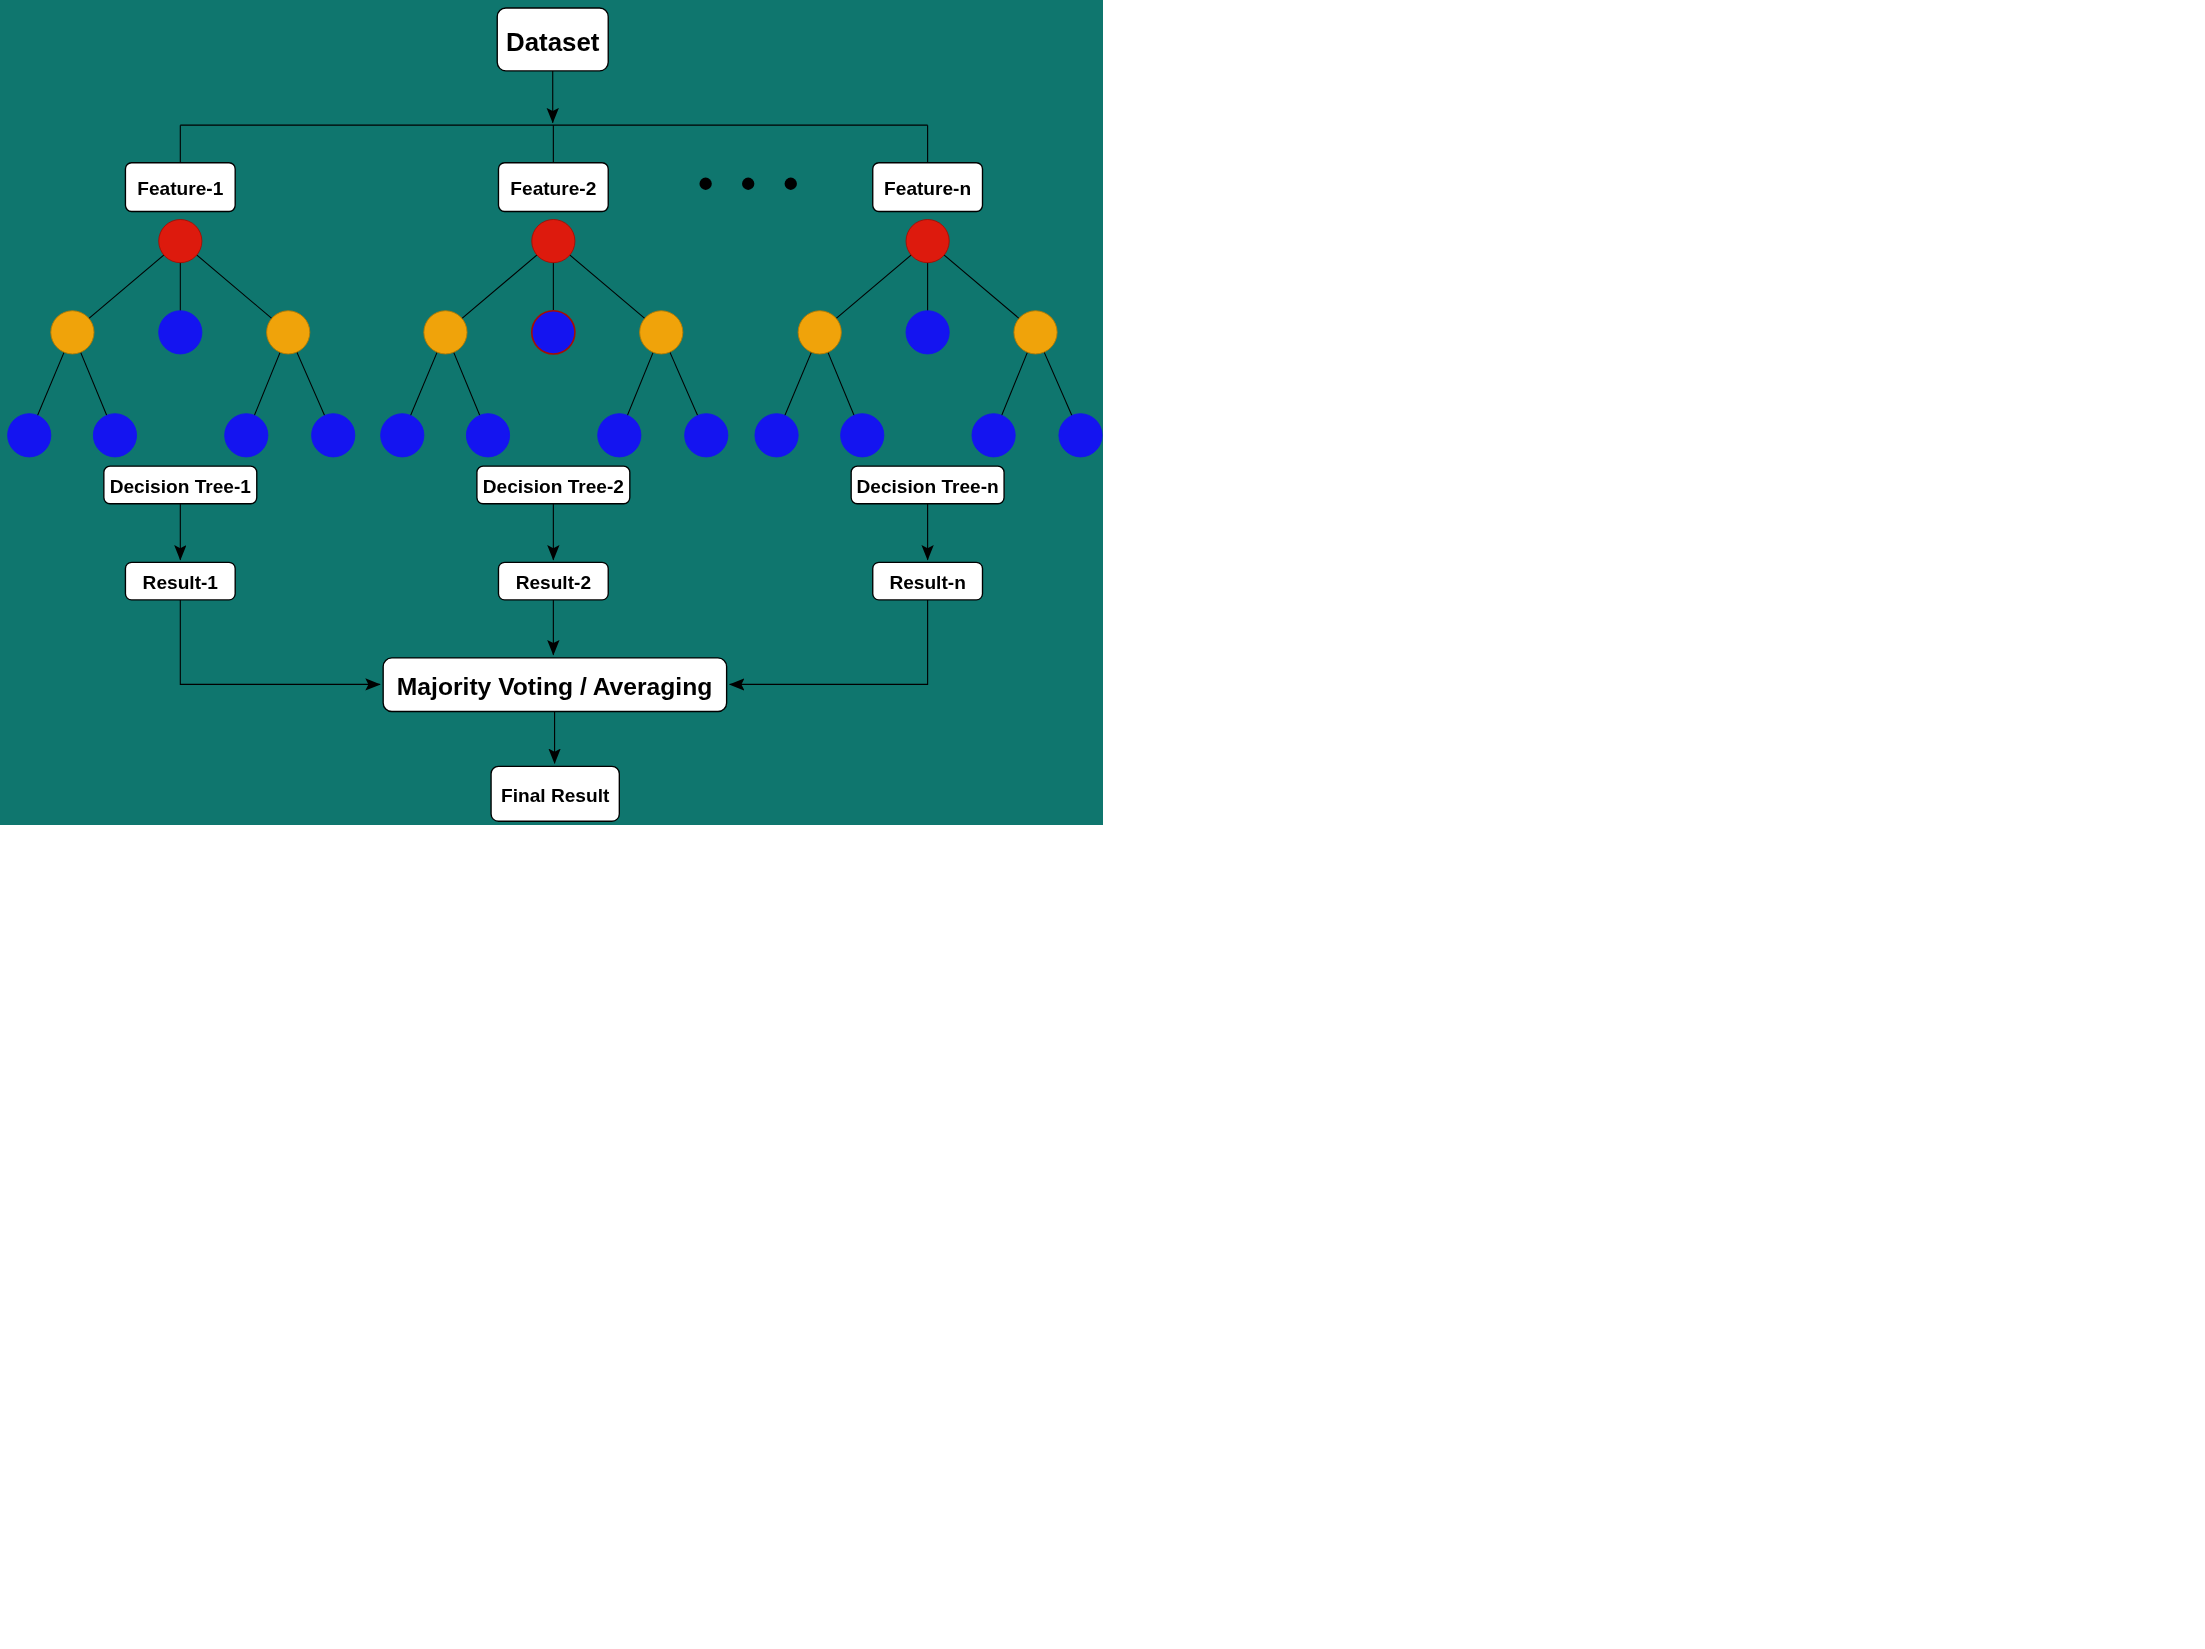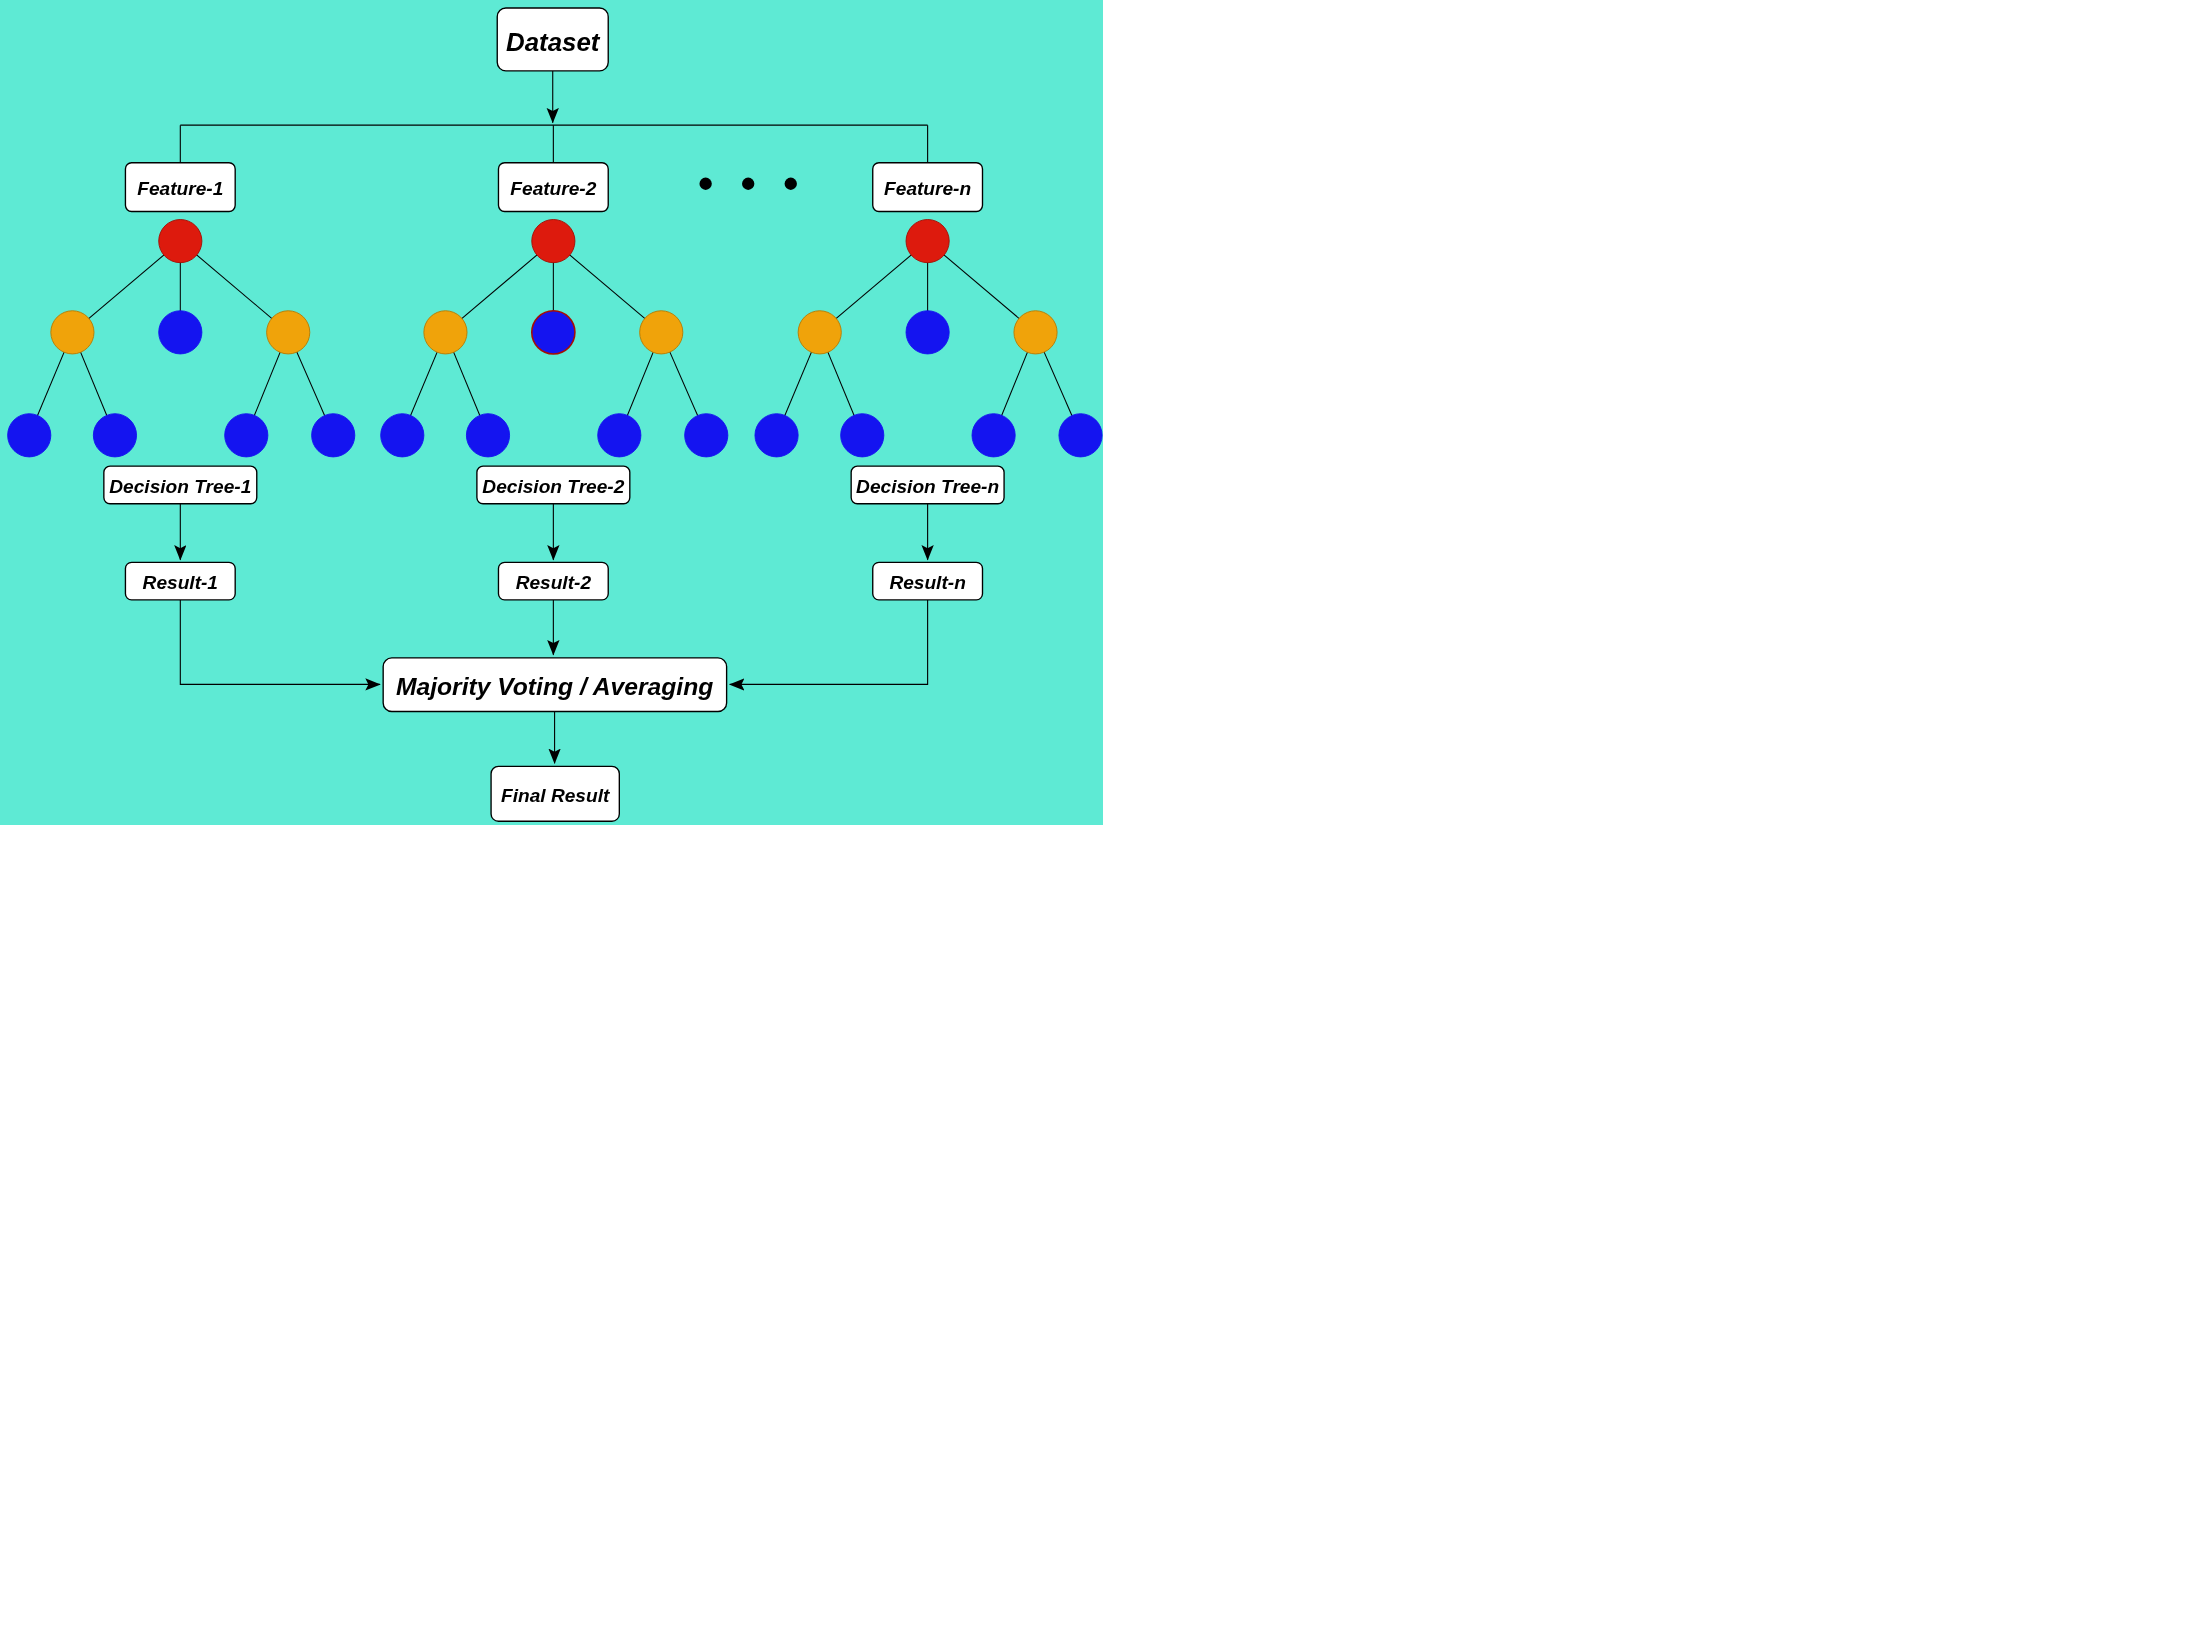--- a/index.html
+++ b/index.html
@@ -4,23 +4,22 @@
 <style>
   html, body {
     margin: 0;
     padding: 0;
     background: #ffffff;
   }
   .canvas {
     width: 1103px;
     height: 825px;
     position: relative;
-    background: #5eead4;
+    background: #0f766e;
     overflow: hidden;
-    font-style: italic;
   }
   svg { display: block; }
   .box {
     fill: #ffffff;
     stroke: #000000;
     stroke-width: 2.2;
   }
   .box-label {
     font-family: "Liberation Sans", sans-serif;
     font-weight: bold;

